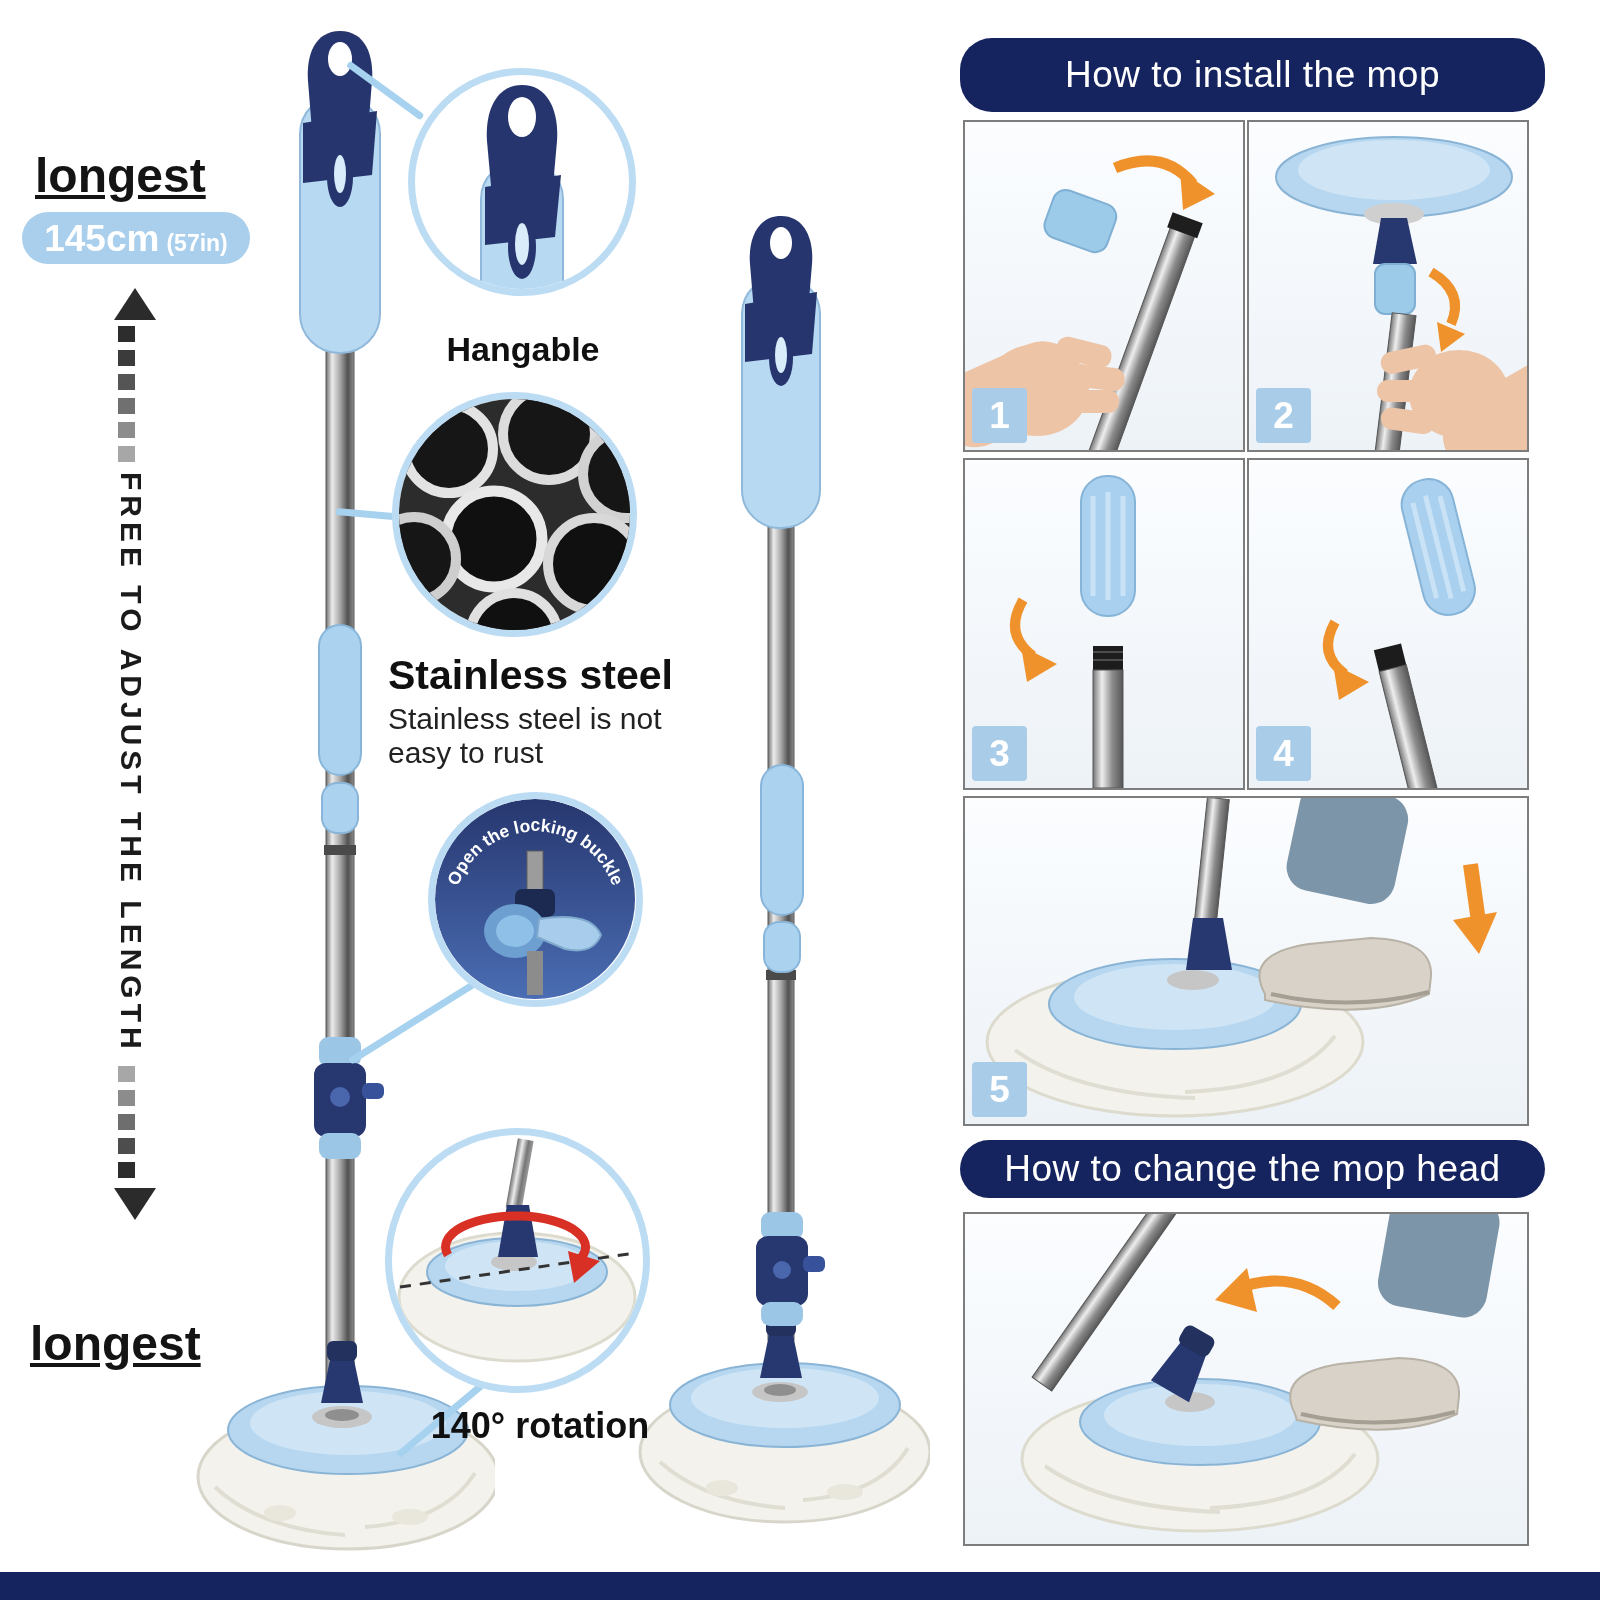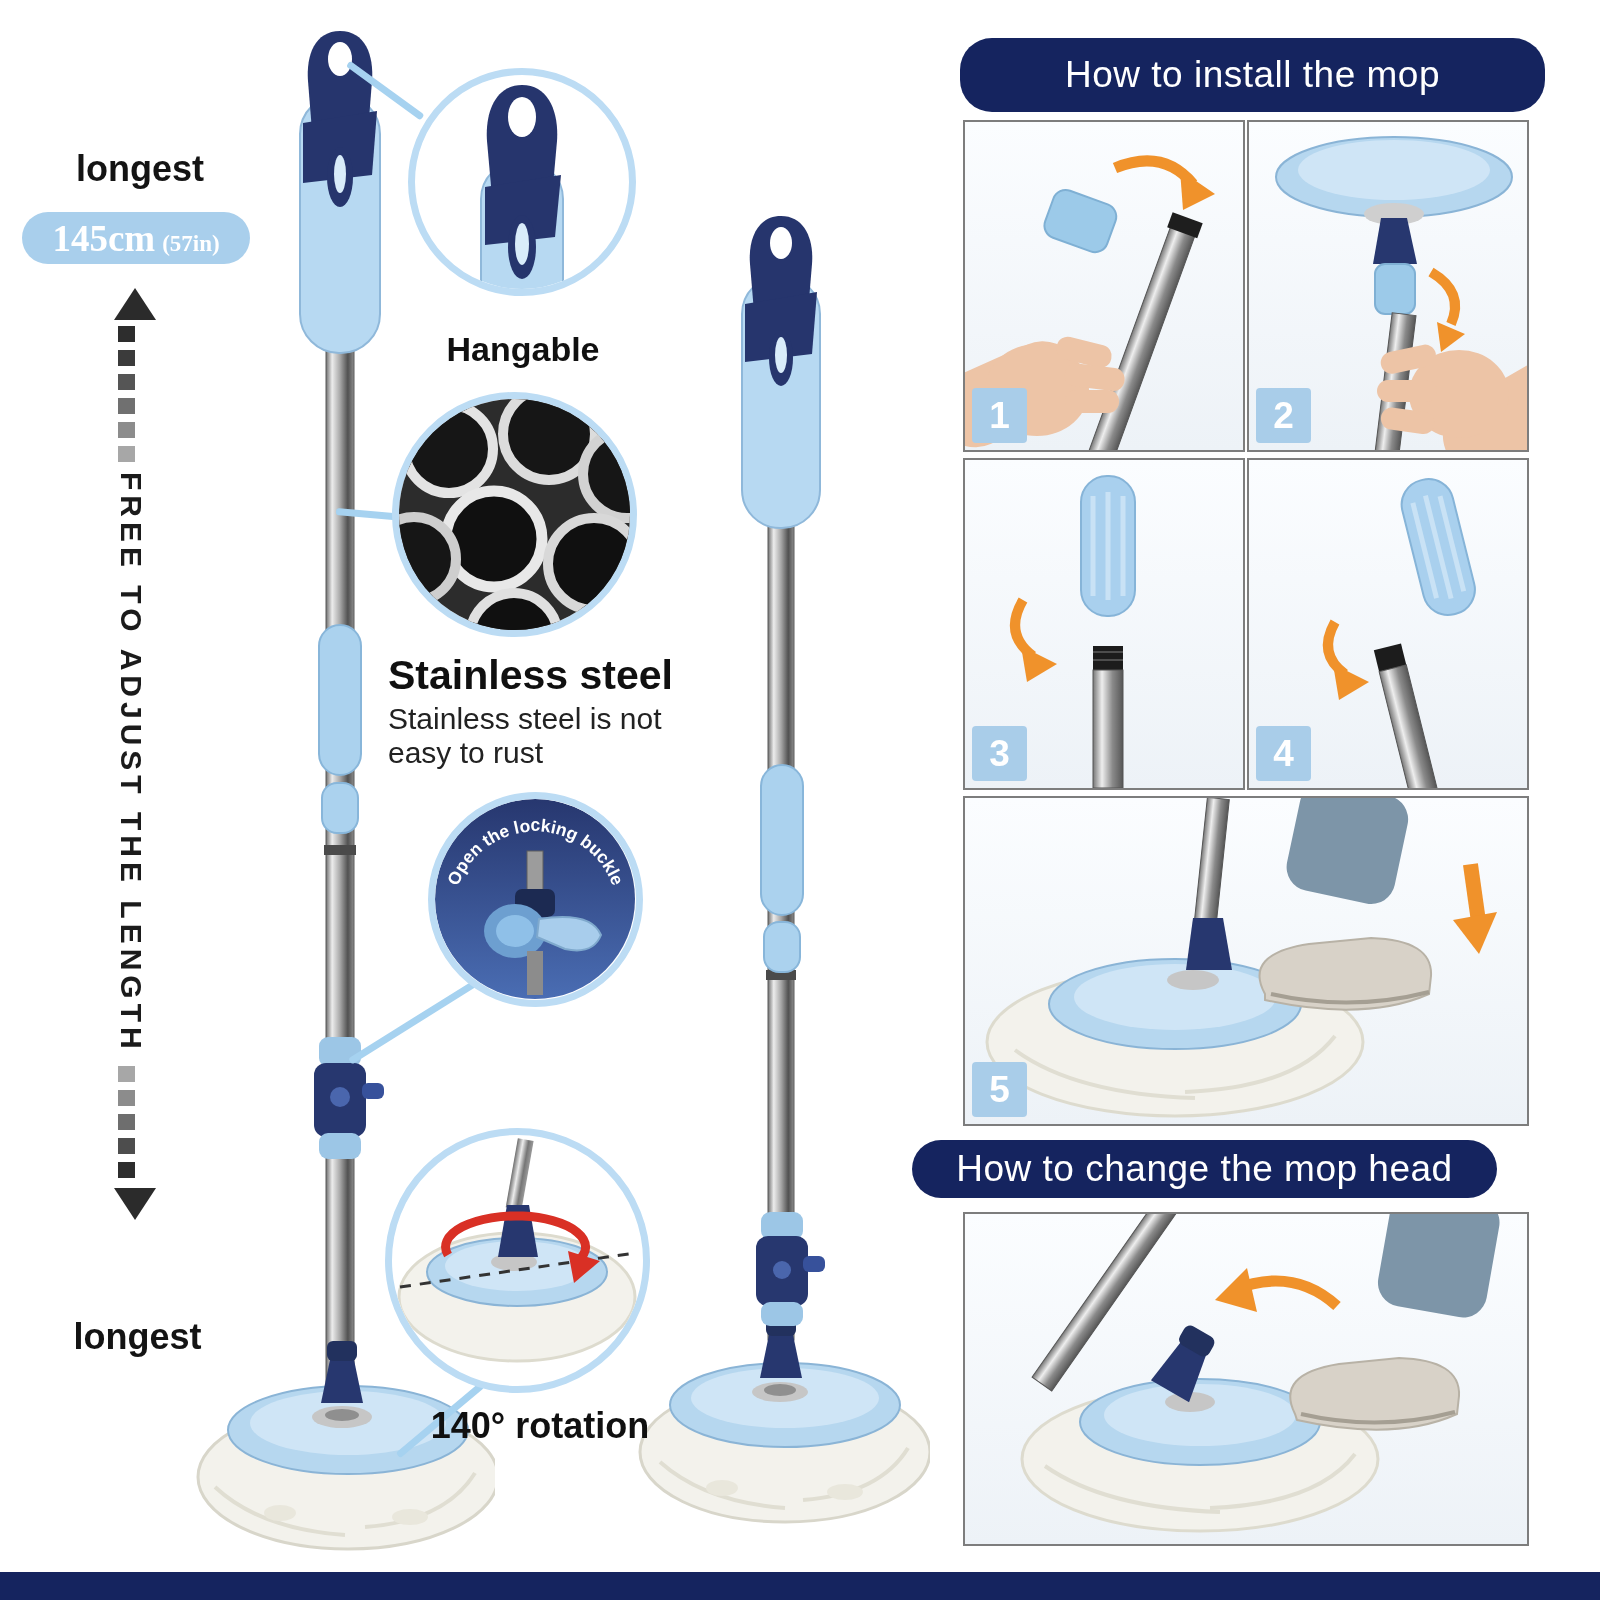--- a/index.html
+++ b/index.html
@@ -2,21 +2,21 @@
 <html><head>
 <meta charset="utf-8">
 <style>
   * { box-sizing: border-box; margin: 0; padding: 0; }
   html,body { width:1600px; height:1600px; }
   body { font-family:"Liberation Sans", sans-serif; background:#ffffff; }
   .canvas { position:relative; width:1600px; height:1600px; background:#fff; overflow:hidden; }
   .abs { position:absolute; }
 
   
-  .size-label { font-size:36px; font-weight:bold; color:#141414; text-align:center; }
+  .size-label { font-size:48px; font-weight:bold; color:#141414; text-align:left;text-decoration:underline; }
   .size-badge { background:#a9cfec; color:#fff; border-radius:27px; display:flex; align-items:baseline; justify-content:center; gap:7px; height:52px; font-weight:bold; padding-top:4px; }
   .size-badge .val { font-size:37px; line-height:46px; }
   .size-badge .unit { font-size:23px; line-height:46px; }
   .arrowhead-up { width:0; height:0; border-left:21px solid transparent; border-right:21px solid transparent; border-bottom:32px solid #2b2b2b; }
   .arrowhead-down { width:0; height:0; border-left:21px solid transparent; border-right:21px solid transparent; border-top:32px solid #2b2b2b; }
   .dash-col { display:flex; flex-direction:column; gap:8px; align-items:center; }
   .dash { width:17px; height:16px; }
   .vert-text { writing-mode:vertical-rl; text-orientation:mixed; font-weight:800; font-size:30px; letter-spacing:5px; color:#1b1b1b; white-space:nowrap; }
 
   
@@ -34,21 +34,21 @@
   .step-num { position:absolute; left:7px; bottom:7px; width:55px; height:55px; background:#a9cde9; color:#fff; font-size:37px; font-weight:bold; display:flex; align-items:center; justify-content:center; border-radius:4px; }
   .bottom-bar { background:#15245f; }
 </style>
 </head>
 <body>
 
 <div class="canvas">
 
   <div class="abs size-label" style="left:35px; top:148px; width:210px;">longest</div>
 
-  <div class="abs size-badge" style="left:22px; top:212px; width:228px;font-family:Liberation Serif, serif;">
+  <div class="abs size-badge" style="left:22px; top:212px; width:228px;">
     <span class="val">145cm</span>
     <span class="unit">(57in)</span>
   </div>
 
   <div class="abs arrowhead-up" style="left:114px; top:288px;"></div>
   <div class="abs dash-col" style="left:118px; top:326px;">
     <div class="dash" style="background:#2d2d2d;"></div>
     <div class="dash" style="background:#3b3b3b;"></div>
     <div class="dash" style="background:#555555;"></div>
     <div class="dash" style="background:#707070;"></div>
@@ -391,21 +391,21 @@
         <path d="M306,196 q80,18 158,-2" stroke="#a59f93" stroke-width="4" fill="none"></path>
       </g>
       <g>
         <rect x="502" y="66" width="15" height="58" fill="#f0922b" transform="rotate(-8 509 95)"></rect>
         <polygon points="488,122 532,114 514,156" fill="#f0922b"></polygon>
       </g>
     </svg>
     <div class="step-num">5</div>
   </div>
 
-  <div class="abs banner" style="left:912px; top:1140px; width:585px; height:58px;">How to change the mop head</div>
+  <div class="abs banner" style="left:960px; top:1140px; width:585px; height:58px;">How to change the mop head</div>
 
   <div class="abs step-panel" style="left:963px; top:1212px; width:566px; height:334px;">
     <svg viewBox="0 0 562 330">
       <defs>
           <linearGradient id="s6" x1="0" y1="0" x2="1" y2="0">
         <stop offset="0" stop-color="#777"></stop>
             <stop offset="0.3" stop-color="#eee"></stop>
         <stop offset="0.65" stop-color="#8a8a8a"></stop>
             <stop offset="1" stop-color="#565656"></stop>
           </linearGradient>

